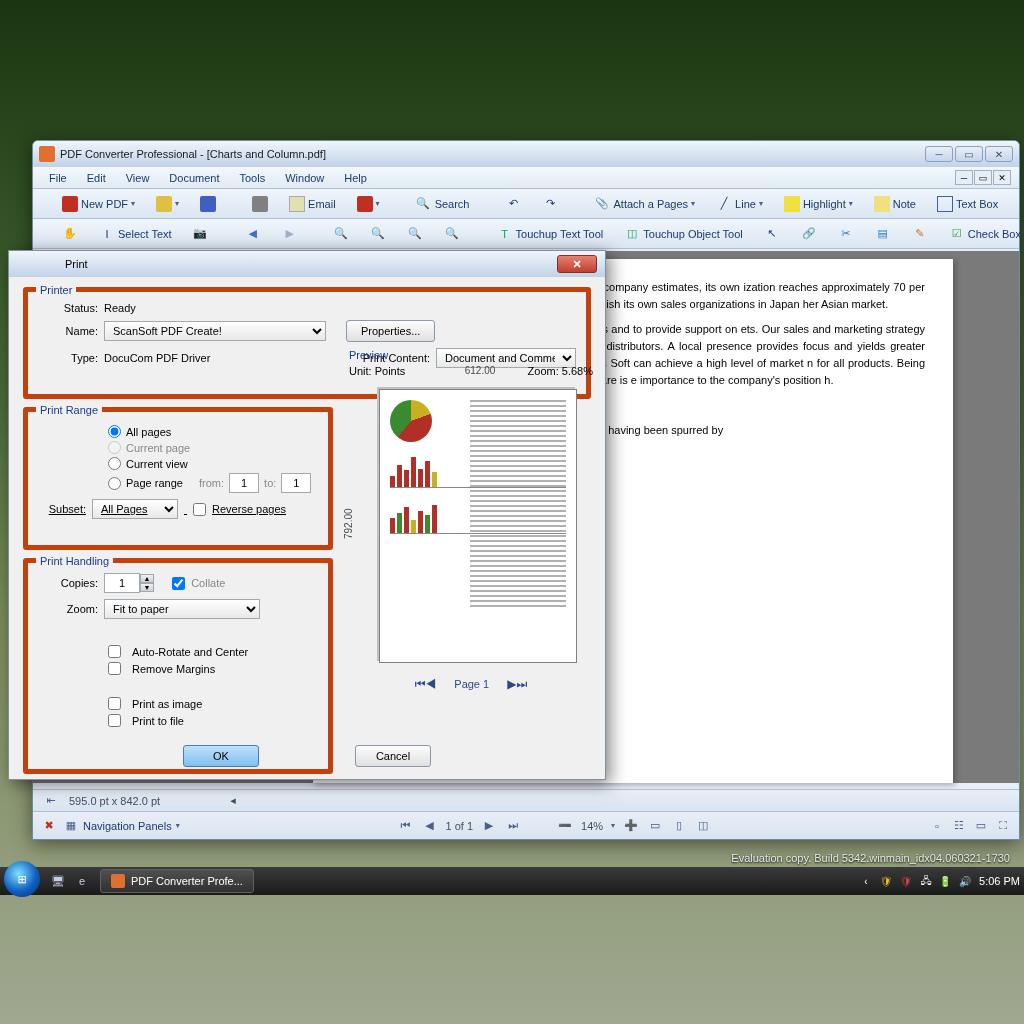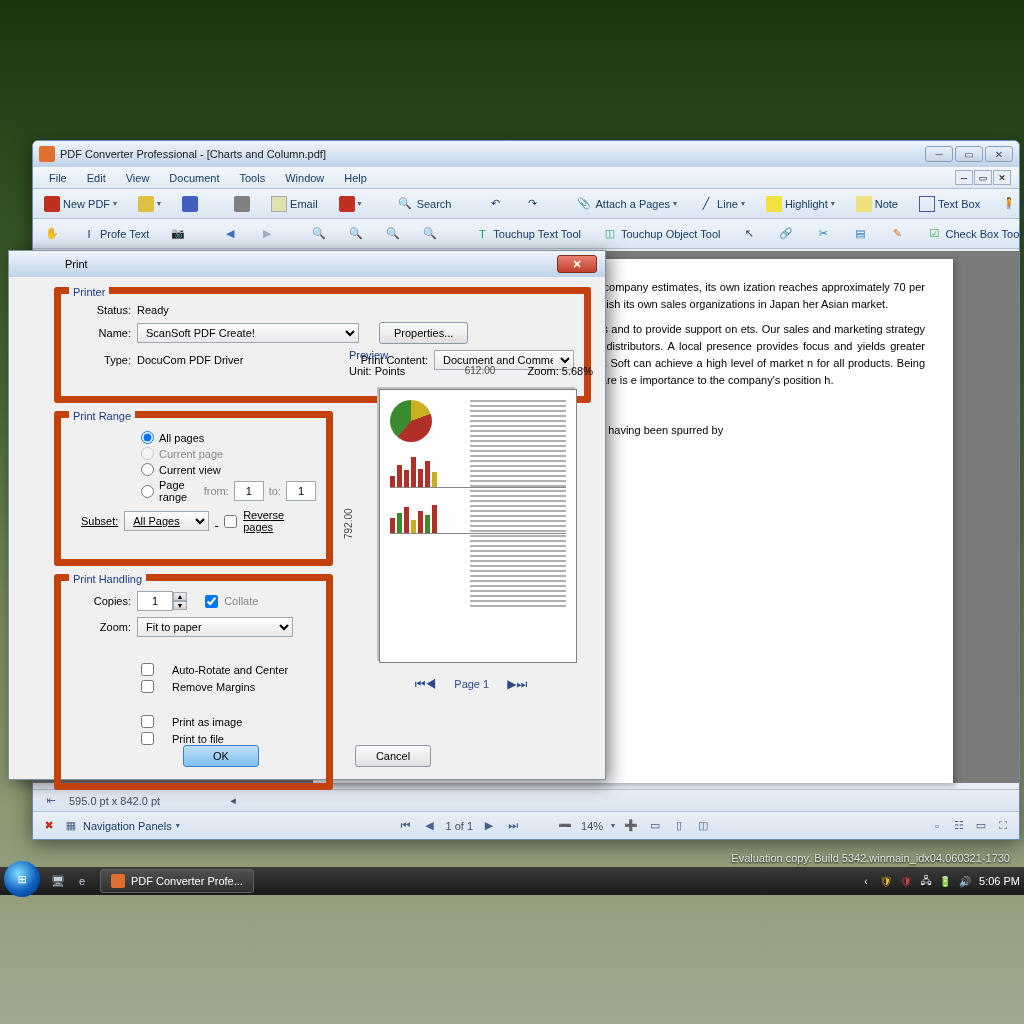--- a/index.html
+++ b/index.html
@@ -12,21 +12,21 @@
 .titlebar .icon { width: 16px; height: 16px; background: #e07030; border-radius: 2px; margin-right: 5px; }
 .titlebar .title { flex: 1; color: #1a1a1a; }
 .win-btns { display: flex; gap: 2px; }
 .win-btn { width: 28px; height: 16px; background: linear-gradient(180deg, #e8eef6, #c8d6e8); border: 1px solid #8aa0c0; border-radius: 3px; display: flex; align-items: center; justify-content: center; font-size: 10px; color: #405060; cursor: pointer; }
 
 .menubar { height: 22px; background: linear-gradient(180deg, #f4f8fc, #e0eaf4); border-bottom: 1px solid #b0c0d4; display: flex; align-items: center; padding: 0 8px; gap: 4px; }
 .menubar span { padding: 2px 8px; color: #1a3a6a; cursor: pointer; }
 .mdi-ctrl { margin-left: auto; display: flex; gap: 1px; }
 .mdi-ctrl div { width: 18px; height: 15px; border: 1px solid #a0b0c4; background: #e8eef6; font-size: 9px; display:flex;align-items:center;justify-content:center; }
 
-.toolbar { height: 30px; background: linear-gradient(180deg, #f0f5fc, #dae6f2); border-bottom: 1px solid #b0c0d4; display: flex; align-items: center; padding: 0 6px; gap: 11px; justify-content: space-between; }
+.toolbar { height: 30px; background: linear-gradient(180deg, #f0f5fc, #dae6f2); border-bottom: 1px solid #b0c0d4; display: flex; align-items: center; padding: 0 24px; gap: 11px; justify-content: space-between; }
 .tb-btn { height: 24px; padding: 0 4px; display: flex; align-items: center; gap: 3px; border: 1px solid transparent; border-radius: 3px; cursor: pointer; color: #1a3a6a; white-space: nowrap; }
 .tb-ico { width: 16px; height: 16px; display: inline-flex; align-items: center; justify-content: center; }
 .tb-sep { width: 1px; height: 22px; background: #b0c0d4; margin: 0 2px; }
 .dd-arrow { font-size: 8px; color: #4a6088; }
 
 .doc-area { position: absolute; left: 0; right: 0; top: 110px; bottom: 56px; background: #7a7a7a; display: flex; }
 .doc-page { margin: 8px 0 0 280px; width: 640px; background: #fff; box-shadow: 2px 2px 6px rgba(0,0,0,.3); padding: 20px 28px; color: #000; font-family: "Times New Roman", serif; font-size: 13px; line-height: 1.55; }
 .doc-page p { margin-bottom: 8px; text-align: justify; }
 .doc-page strong { font-weight: bold; }
 
@@ -35,32 +35,32 @@
 .navbar .navpan { display: flex; align-items: center; gap: 4px; color: #1a3a6a; cursor: pointer; }
 .navbar .center { flex: 1; display: flex; align-items: center; justify-content: center; gap: 8px; color: #405060; }
 .nav-ico { width: 16px; height: 16px; display:flex;align-items:center;justify-content:center; color:#4a6088; }
 
 
 .dialog { position: absolute; left: 8px; top: 250px; width: 598px; height: 530px; background: #f0f0f0; border: 1px solid #8090a0; box-shadow: 4px 4px 16px rgba(0,0,0,.5); }
 .dlg-title { height: 26px; background: linear-gradient(180deg, #f0f5fc 0%, #d8e4f2 50%, #c0d2e8 100%); display: flex; align-items: center; padding: 0 8px; }
 .dlg-title span { flex: 1; color: #000; padding-left: 48px; }
 .dlg-close { width: 40px; height: 18px; background: linear-gradient(180deg,#e88070,#c04030); border: 1px solid #803020; border-radius: 3px; color: #fff; display:flex;align-items:center;justify-content:center; font-weight:bold; cursor:pointer; }
 .dlg-body { padding: 10px 14px; }
-.group { border: 7px solid #c2410c; border-radius: 3px; padding: 10px 10px 20px; margin-bottom: 8px; position: relative; margin-left: 31px; }
+.group { border: 5px solid #c2410c; border-radius: 3px; padding: 10px 10px 20px; margin-bottom: 8px; position: relative; }
 .group-title { position: absolute; top: -8px; left: 8px; background: #f0f0f0; padding: 0 4px; color: #1a3a8a; }
 .row { display: flex; align-items: center; margin-bottom: 6px; gap: 6px; }
 .lbl { width: 60px; text-align: right; color: #000; }
 .lbl-sm { width: 48px; text-align: right; color: #000; }
 select, input[type=text] { height: 20px; border: 1px solid #a0a8b0; background: #fff; padding: 0 4px; font-size: 11px; }
 select { background: linear-gradient(180deg,#fff,#e8e8e8); }
 .btn { height: 22px; padding: 0 14px; background: linear-gradient(180deg,#fcfcfc,#e0e0e0); border: 1px solid #8a98a8; border-radius: 3px; cursor: pointer; }
 .btn.primary { background: linear-gradient(180deg,#c0e0f8,#80c0f0); border-color:#4080c0; }
 .radio-row, .check-row { display: flex; align-items: center; gap: 5px; margin: 3px 0 3px 70px; }
 .radio-row input, .check-row input { margin: 0; }
-.check-row-l { margin-left: 70px; display:flex; align-items:center; gap:18px; margin-bottom:4px; }
+.check-row-l { margin-left: 70px; display:flex; align-items:center; gap:11px; margin-bottom:4px; }
 .inline-in { width: 30px; text-align:center; }
 .spin { display: flex; align-items: center; }
 .spin input { width: 36px; text-align:center; }
 .spin-btns { display: flex; flex-direction: column; }
 .spin-btns div { width: 14px; height: 9px; background: linear-gradient(180deg,#f0f0f0,#d0d0d0); border:1px solid #a0a8b0; font-size:7px; display:flex;align-items:center;justify-content:center; cursor:pointer; }
 
 .preview-panel { position: absolute; left: 340px; top: 112px; width: 244px; }
 .preview-hdr { display: flex; justify-content: space-between; color: #000; margin: 2px 0 4px; font-size: 10px; }
 .preview-box { width: 220px; height: 286px; margin: 0 auto; position: relative; }
 .preview-ruler-top { position: absolute; top: -16px; left: 18px; right: 0; text-align: center; font-size: 10px; color: #4a4a4a; }
@@ -189,21 +189,21 @@
         <span class="dd-arrow">▾</span>
       </div>
   </div>
 
   <div class="toolbar">
     <div class="tb-btn">
         <span class="tb-ico">✋</span>
       </div>
     <div class="tb-btn">
         <span class="tb-ico">I</span>
-        <span>Profe Text</span>
+        <span>Select Text</span>
       </div>
     <div class="tb-btn">
         <span class="tb-ico">📷</span>
       </div>
     <div class="tb-sep"></div>
     <div class="tb-btn">
         <span class="tb-ico" style="color:#4070c0;">◀</span>
       </div>
     <div class="tb-btn">
         <span class="tb-ico" style="color:#a0b0c4;">▶</span>

